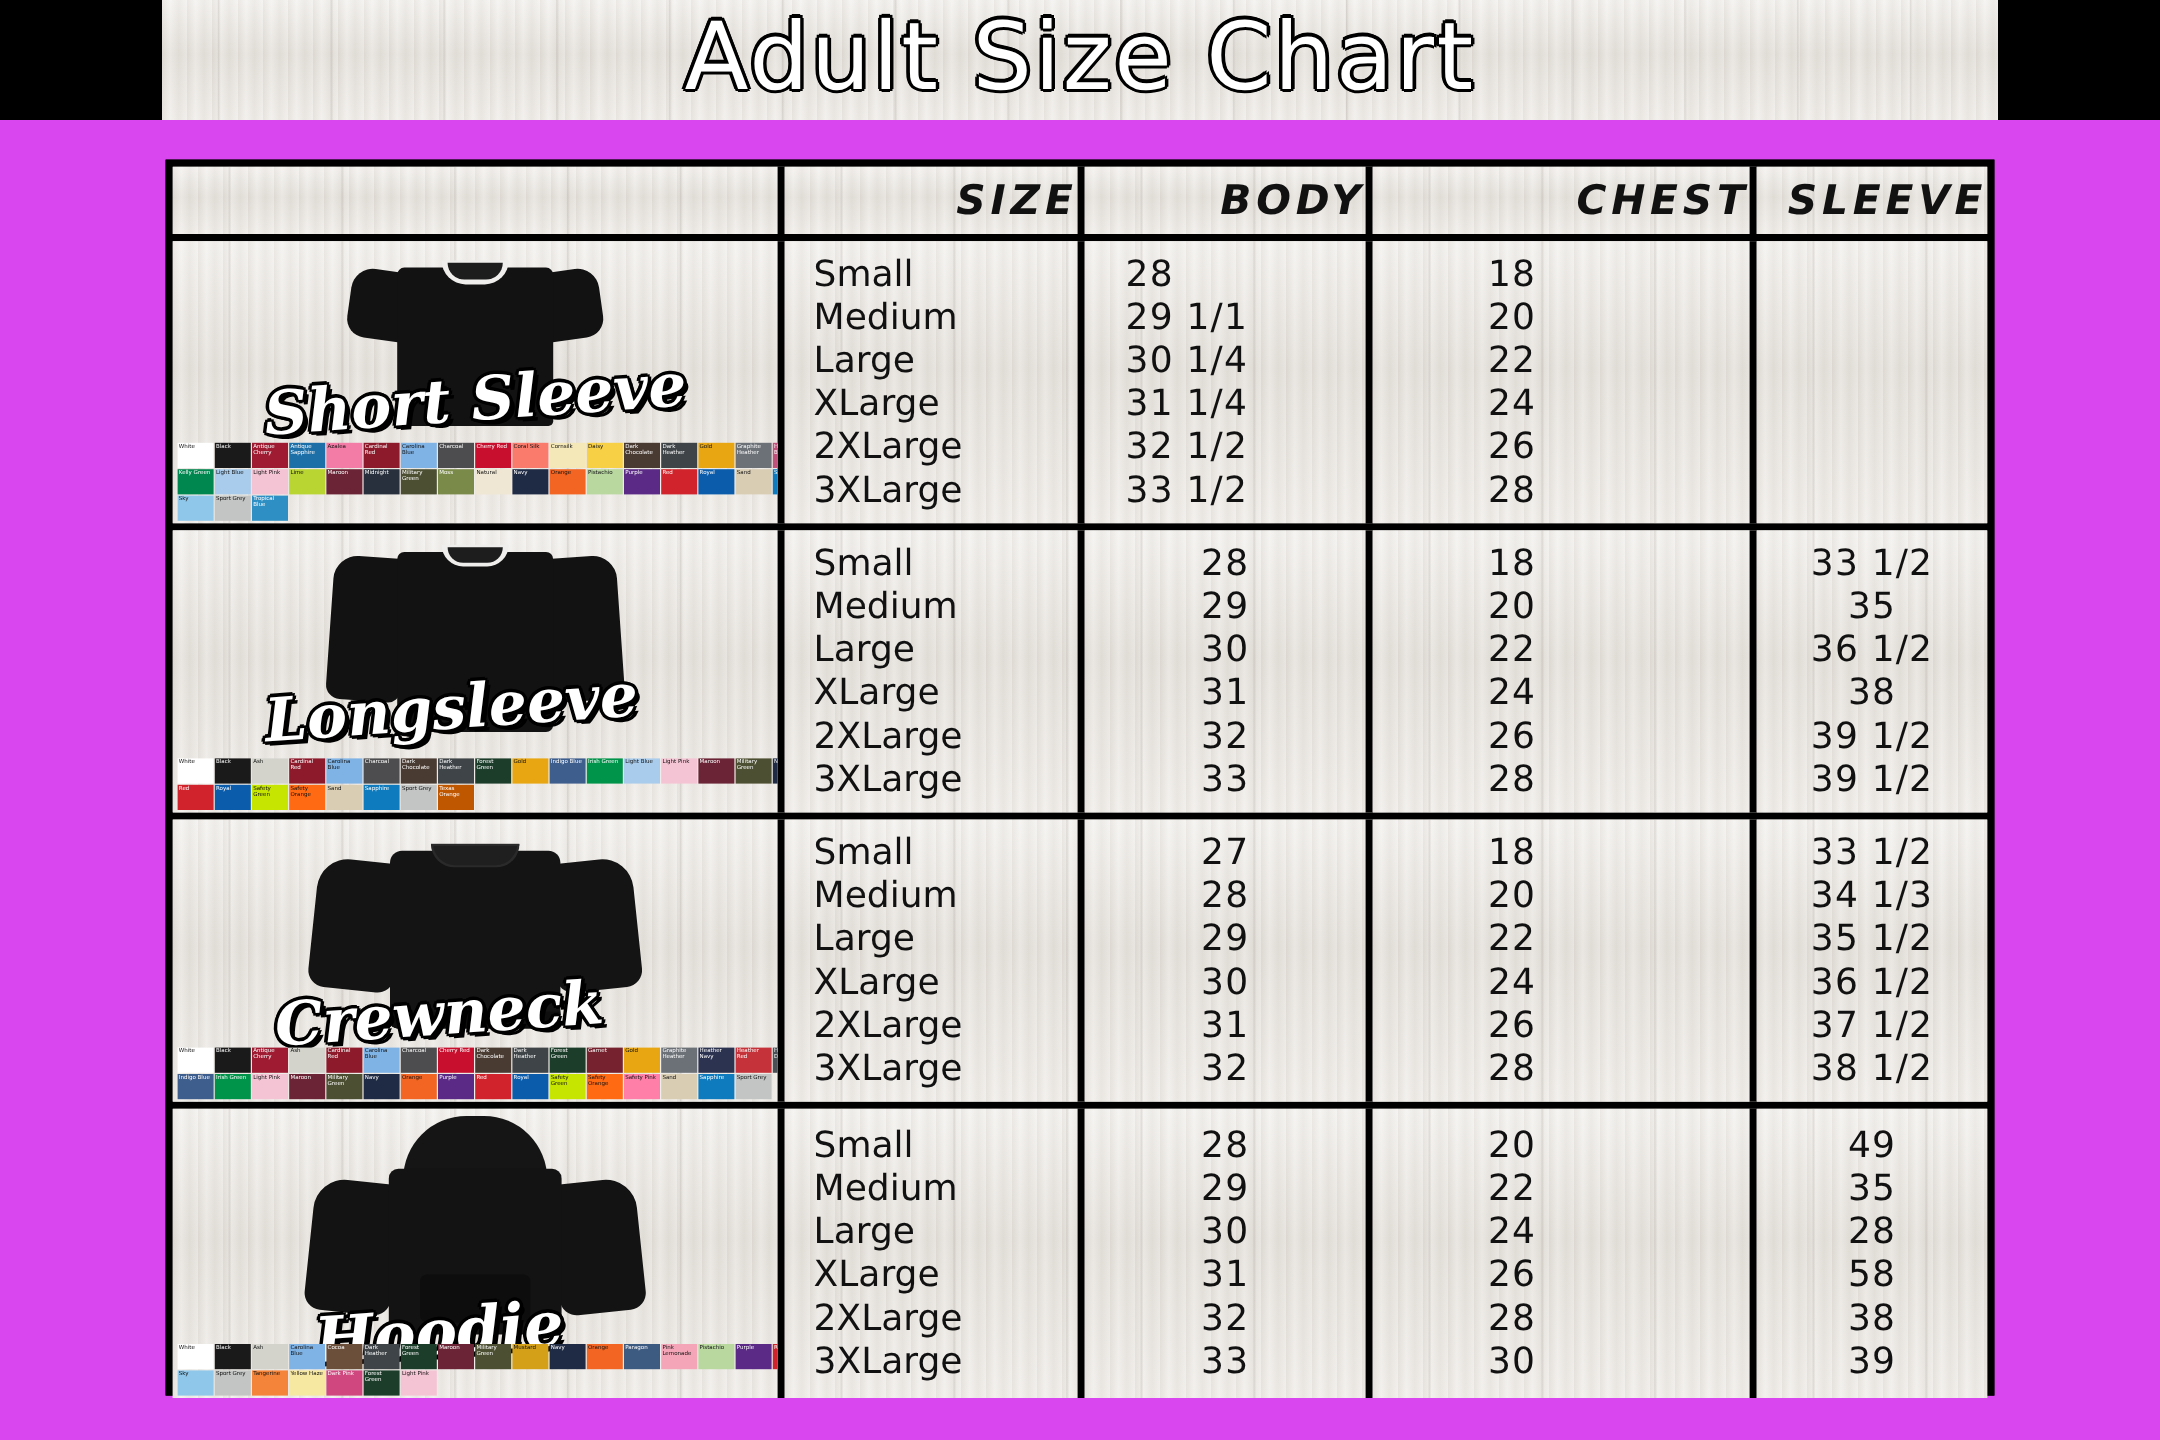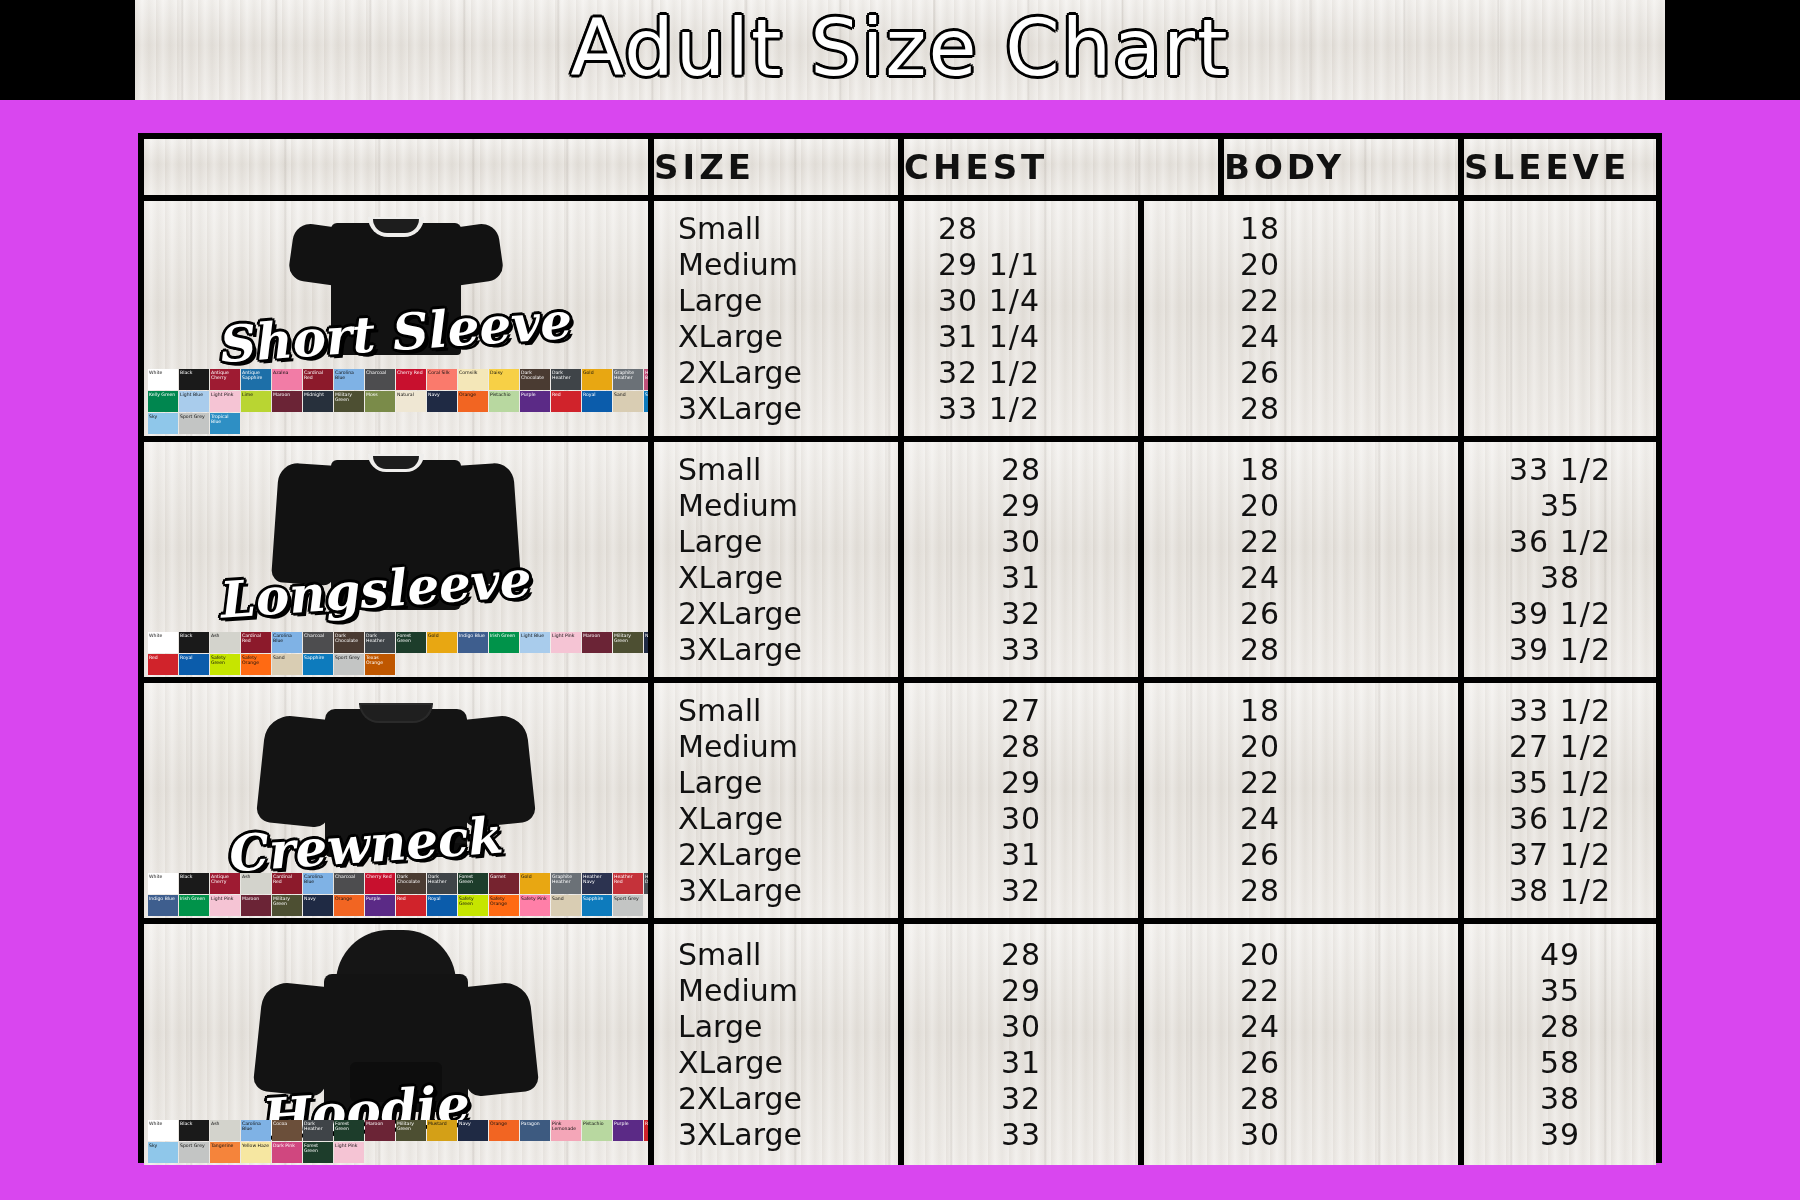--- a/index.html
+++ b/index.html
@@ -103,21 +103,22 @@
   .c-size  { width: 250px; }
   .c-body  { width: 240px; }
   .c-chest { width: 320px; }
   .c-sleeve{ width: 192px; }
 
   
   .head-row { height: 62px; }
   .head-row .cell {
     display: flex;
     align-items: center;
-    justify-content: flex-start;
+    justify-content: flex-end;
+    font-style: italic;
   }
   .head-label {
     font-family: "DejaVu Sans", sans-serif;
     font-size: 34px;
     font-weight: bold;
     letter-spacing: 4px;
     color: #111;
   }
 
   
@@ -360,25 +361,25 @@
     <div class="header-title">Adult Size Chart</div>
   </div>
 
   <div class="table-frame">
 
     <div class="row head-row">
       <div class="cell c-img wood"></div>
       <div class="cell c-size wood">
         <span class="head-label">SIZE</span>
       </div>
+      <div class="cell c-body wood">
+        <span class="head-label">BODY</span>
+      </div>
       <div class="cell c-chest wood">
         <span class="head-label">CHEST</span>
-      </div>
-      <div class="cell c-body wood">
-        <span class="head-label">BODY</span>
       </div>
       <div class="cell c-sleeve wood">
         <span class="head-label">SLEEVE</span>
       </div>
     </div>
 
     <div class="row data-row">
       <div class="cell c-img wood garment-cell">
         <div class="garment-wrap">
           <div class="shirt tee">
@@ -832,21 +833,21 @@
             <div>20</div>
             <div>22</div>
             <div>24</div>
             <div>26</div>
             <div>28</div>
           </div>
       </div>
       <div class="cell c-sleeve wood">
         <div class="nums">
             <div>33 1/2</div>
-            <div>27 1/2</div>
+            <div>34 1/3</div>
             <div>35 1/2</div>
             <div>36 1/2</div>
             <div>37 1/2</div>
             <div>38 1/2</div>
           </div>
       </div>
     </div>
 
     <div class="row data-row">
       <div class="cell c-img wood garment-cell">

